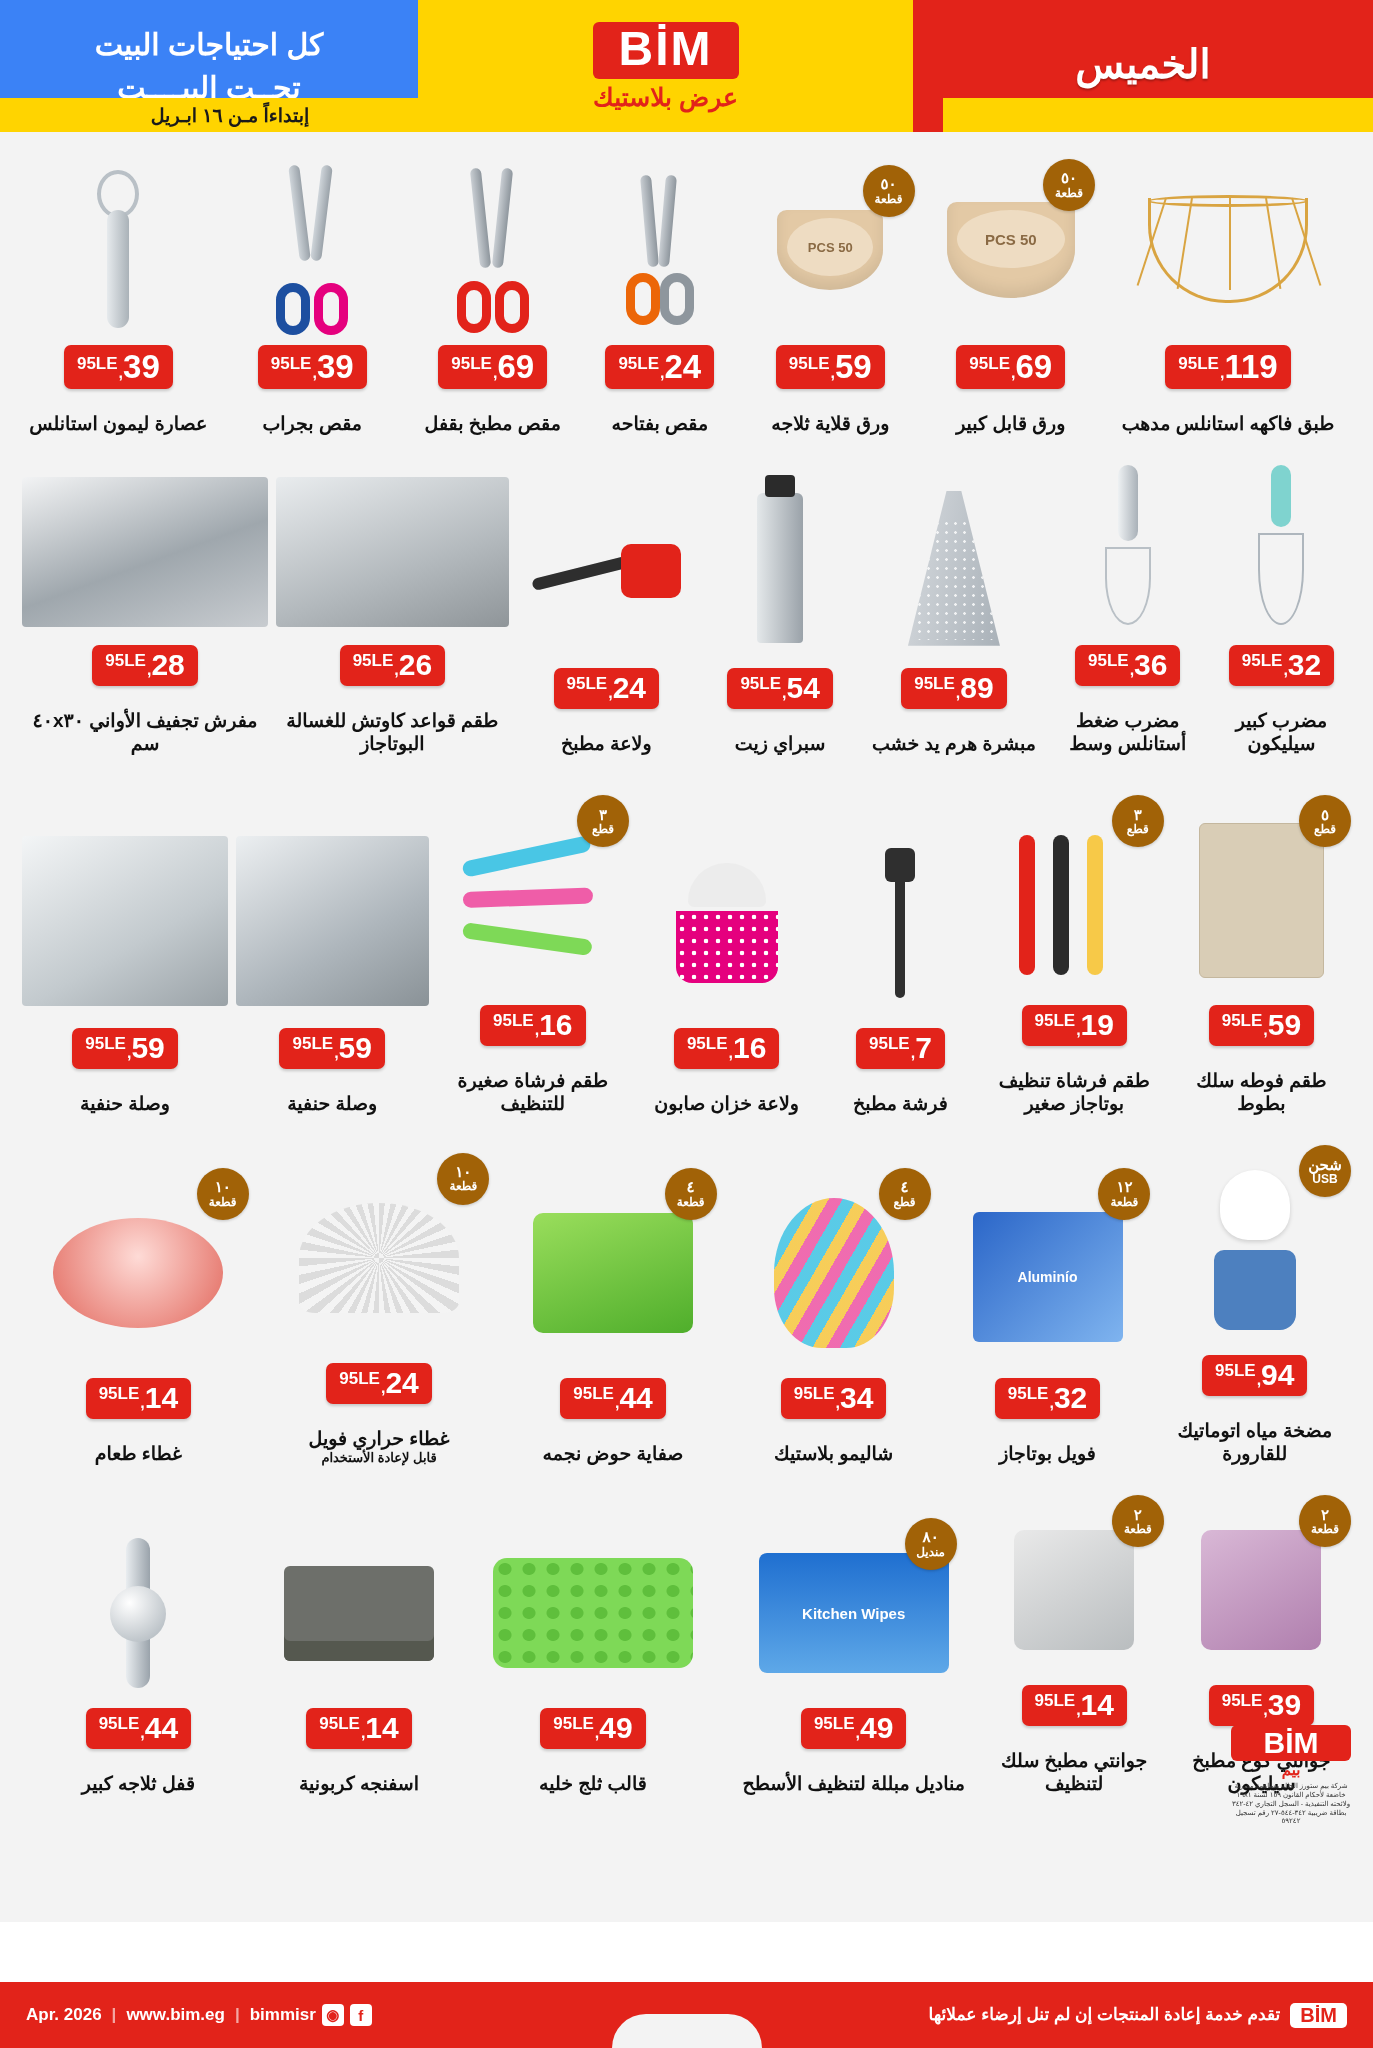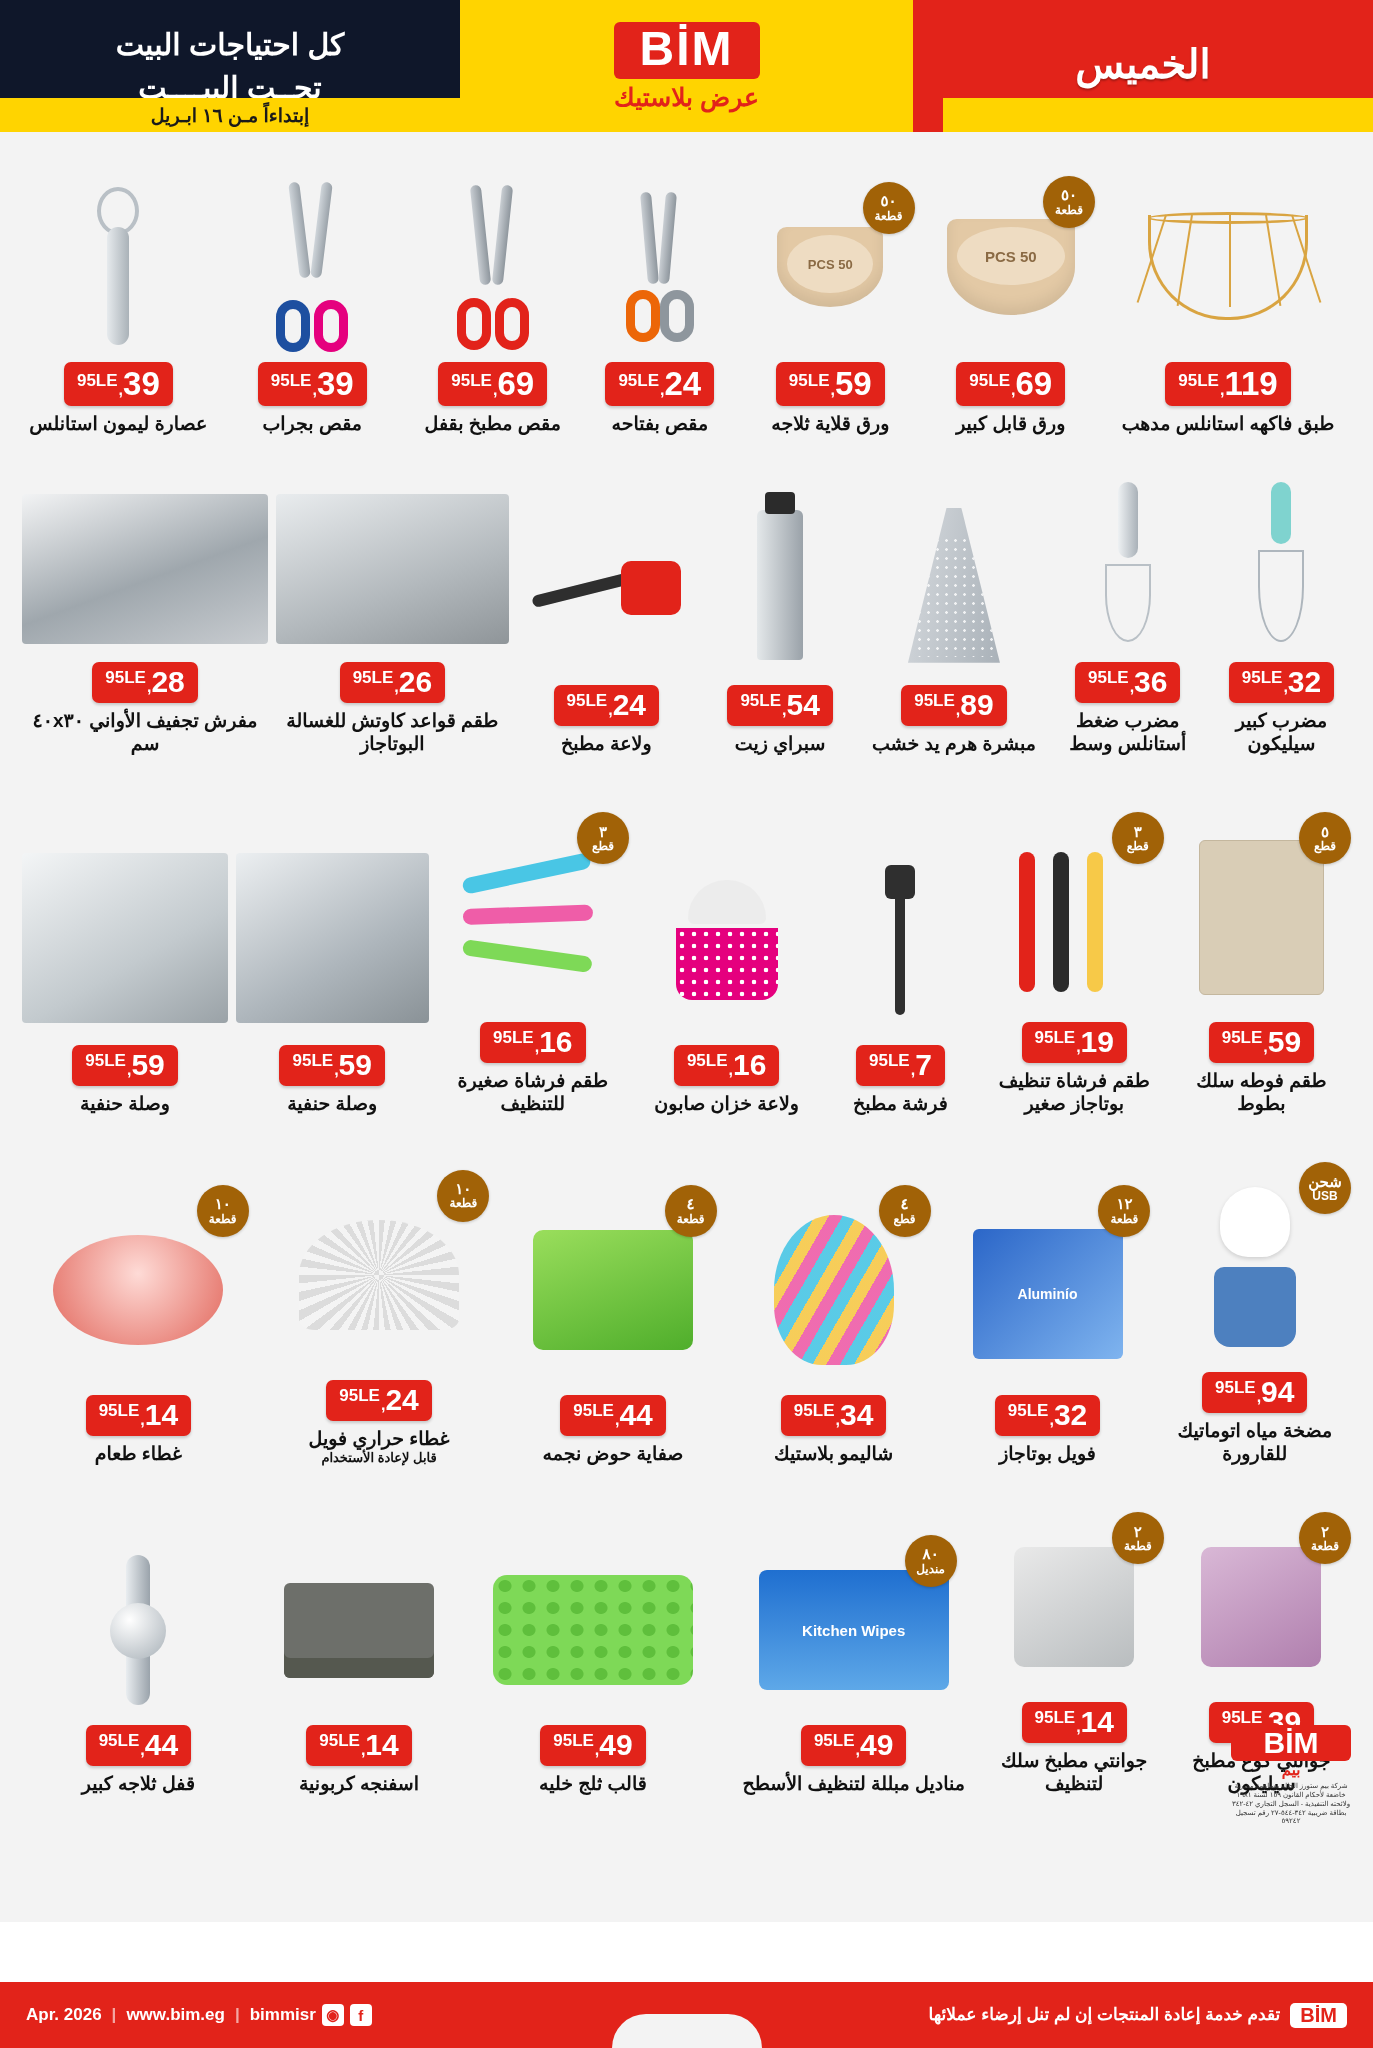--- a/index.html
+++ b/index.html
@@ -55,22 +55,22 @@
     line-height:1.05;
     margin-top:2px;
   }
   .hdr-center .sub {
     color:#e2231a;
     font-size:25px;
     font-weight:bold;
     margin-top:4px;
   }
   .hdr-right {
-    width:460px;
-    background:#0f172a;
+    width:418px;
+    background:#3b82f6;
     color:#fff;
     display:flex;
     flex-direction:column;
     align-items:center;
     justify-content:center;
     text-align:center;
   }
   .hdr-right .l1 { font-size:30px; font-weight:bold; }
   .hdr-right .l2 { font-size:30px; font-weight:bold; letter-spacing:3px; margin-top:8px;}
   .hdr-yellowbar {
@@ -136,21 +136,21 @@
   .price .num { font-size:33px; }
   .price .cur { font-size:17px; margin-right:1px; position:relative; top:-9px;}
   .price.small .num{font-size:30px;}
 
   .label {
     text-align:center;
     font-size:19px;
     font-weight:bold;
     color:#111;
     line-height:1.2;
-    margin-top:7px;
+    margin-top:24px;
     padding-bottom:6px;
   }
   .label .sm { font-size:13px; font-weight:bold; display:block; }
 
   
   .qty {
     position:absolute;
     width:52px; height:52px;
     border-radius:50%;
     background:#a16207;

